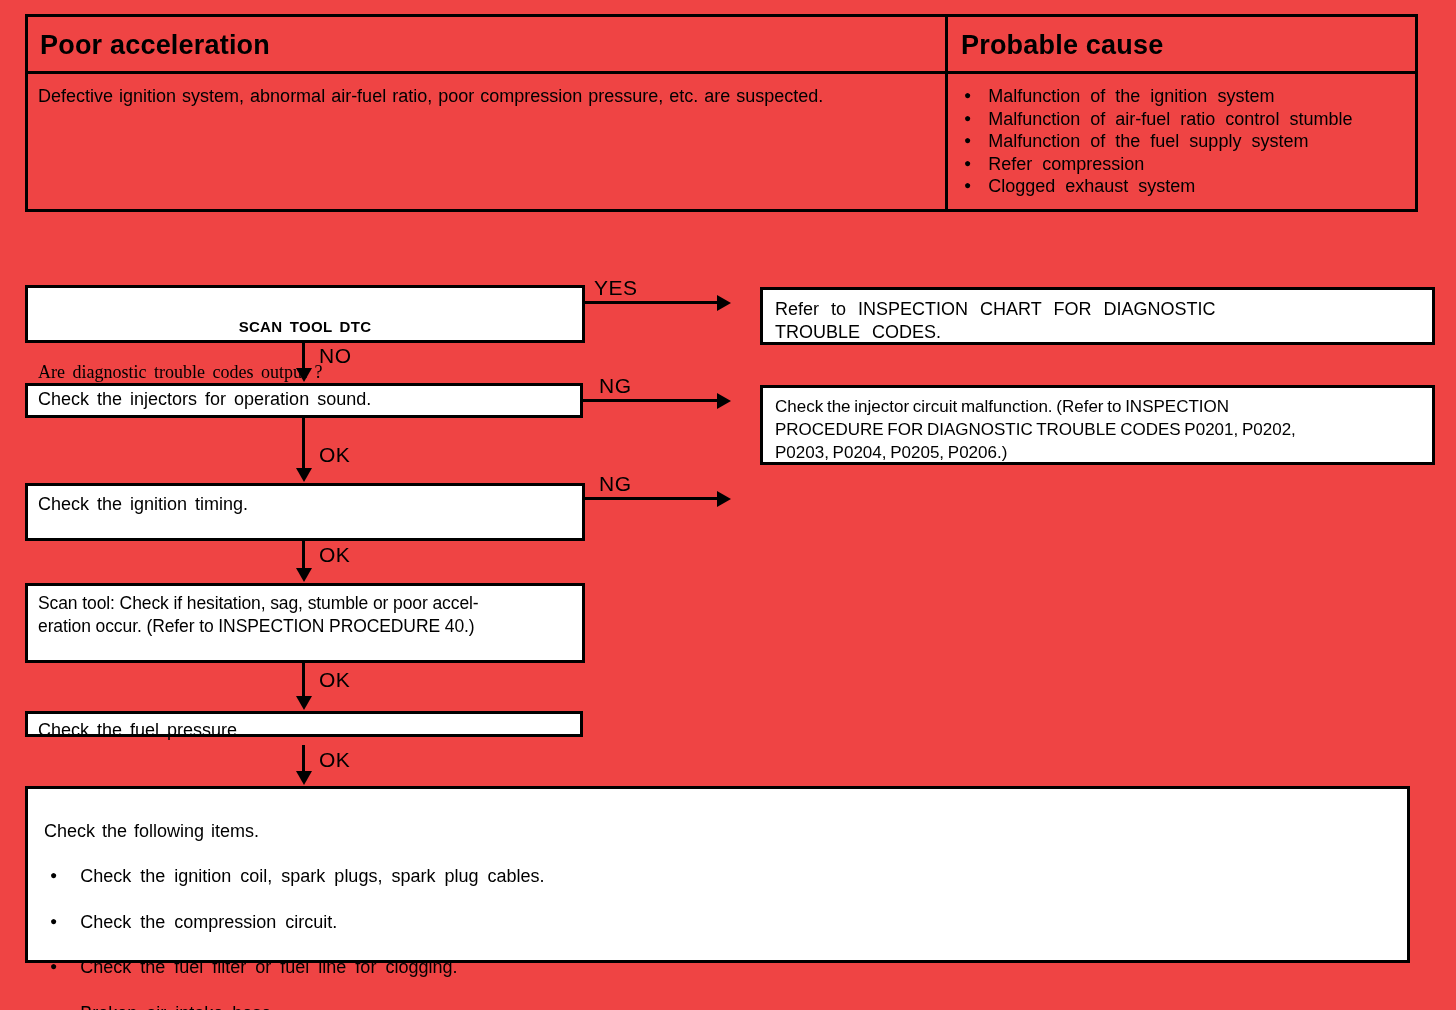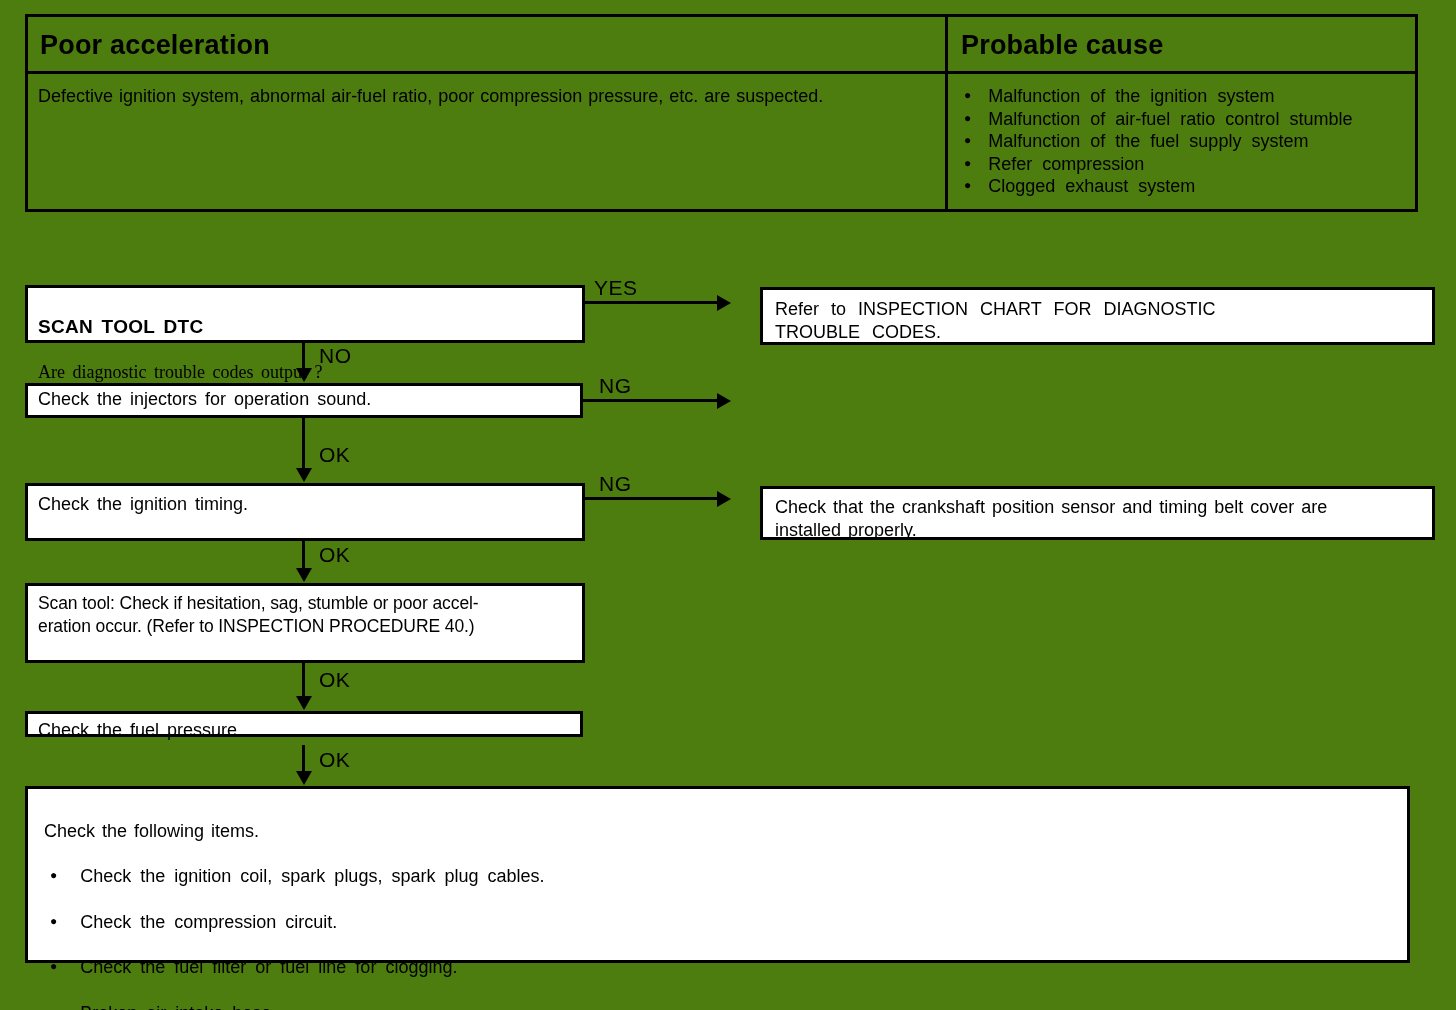--- a/index.html
+++ b/index.html
@@ -1,17 +1,17 @@
 <!DOCTYPE html>
 <html><head>
 <meta charset="utf-8">
 <style>
   html,body { margin:0; padding:0; background:#fff; }
   .page {
-    position:relative; width:1456px; height:1010px; background:#4d7c0f;
+    position:relative; width:1456px; height:1010px; background:#ef4444;
     font-family:"Liberation Sans", sans-serif; color:#000;
     -webkit-font-smoothing:none;
   }
 
   
   .sym-table {
     position:absolute; left:25px; top:14px; width:1393px; height:198px;
     border:3px solid #000; box-sizing:border-box;
   }
   .sym-table .vdiv { position:absolute; left:917px; top:0; width:3px; height:100%; background:#000; }
@@ -28,21 +28,21 @@
   .blt { font-size:12px; line-height:20px; margin-right:17px; margin-left:3px; }
   .li-txt { font-size:18px; line-height:22px; word-spacing:5px; white-space:nowrap; }
 
   
   .box {
     position:absolute; border:3px solid #000; box-sizing:border-box; background:#fff;
     font-size:18px; line-height:22.5px; padding:6px 10px; word-spacing:3px;
     white-space:pre-line;
   }
   .b-scan   { left:25px; top:285px; width:560px; height:58px; padding-top:5px; }
-  .b-scan .t1 { font-weight:bold; font-size:19px; letter-spacing:0.3px; white-space:nowrap; }
+  .b-scan .t1 { font-weight:bold; font-size:15px; letter-spacing:0.3px; white-space:nowrap;text-align:center; }
   .b-scan .t2 { white-space:nowrap;font-family:Liberation Serif, serif; }
   .b-inject { left:25px; top:383px; width:558px; height:35px; padding-top:2px; }
   .b-timing { left:25px; top:483px; width:560px; height:58px; padding-top:7px; }
   .b-hesit  { left:25px; top:583px; width:560px; height:80px; 
               font-size:17.5px; word-spacing:0; letter-spacing:-0.1px; }
   .b-fuel   { left:25px; top:711px; width:558px; height:26px; padding-top:5px; }
 
   .r-box { left:760px; width:675px; }
   .r-dtc    { top:287px; height:58px; padding:8px 12px; word-spacing:7px; }
   .r-circ   { top:385px; height:80px; padding:7px 12px; font-size:17px;
@@ -102,24 +102,25 @@
   </div>
 
   <div class="box b-scan">
     <div class="t1">SCAN TOOL DTC</div>
     <div class="t2">Are diagnostic trouble codes output ?</div>
   </div>
   <div class="box r-box r-dtc">Refer to INSPECTION CHART FOR DIAGNOSTIC
 TROUBLE CODES.</div>
 
   <div class="box b-inject">Check the injectors for operation sound.</div>
+  <div class="box r-box r-circ">Check the injector circuit malfunction. (Refer to INSPECTION
+PROCEDURE FOR DIAGNOSTIC TROUBLE CODES P0201, P0202,
+P0203, P0204, P0205, P0206.)</div>
 
   <div class="box b-timing">Check the ignition timing.</div>
-  <div class="box r-box r-crank">Check that the crankshaft position sensor and timing belt cover are
-installed properly.</div>
 
   <div class="box b-hesit">Scan tool: Check if hesitation, sag, stumble or poor accel-
 eration occur. (Refer to INSPECTION PROCEDURE  40.)</div>
 
   <div class="box b-fuel">Check the fuel pressure.</div>
 
   <div class="box b-final">
     <div class="f-title">Check the following items.</div>
     <div class="li">
       <span class="blt">●</span>

